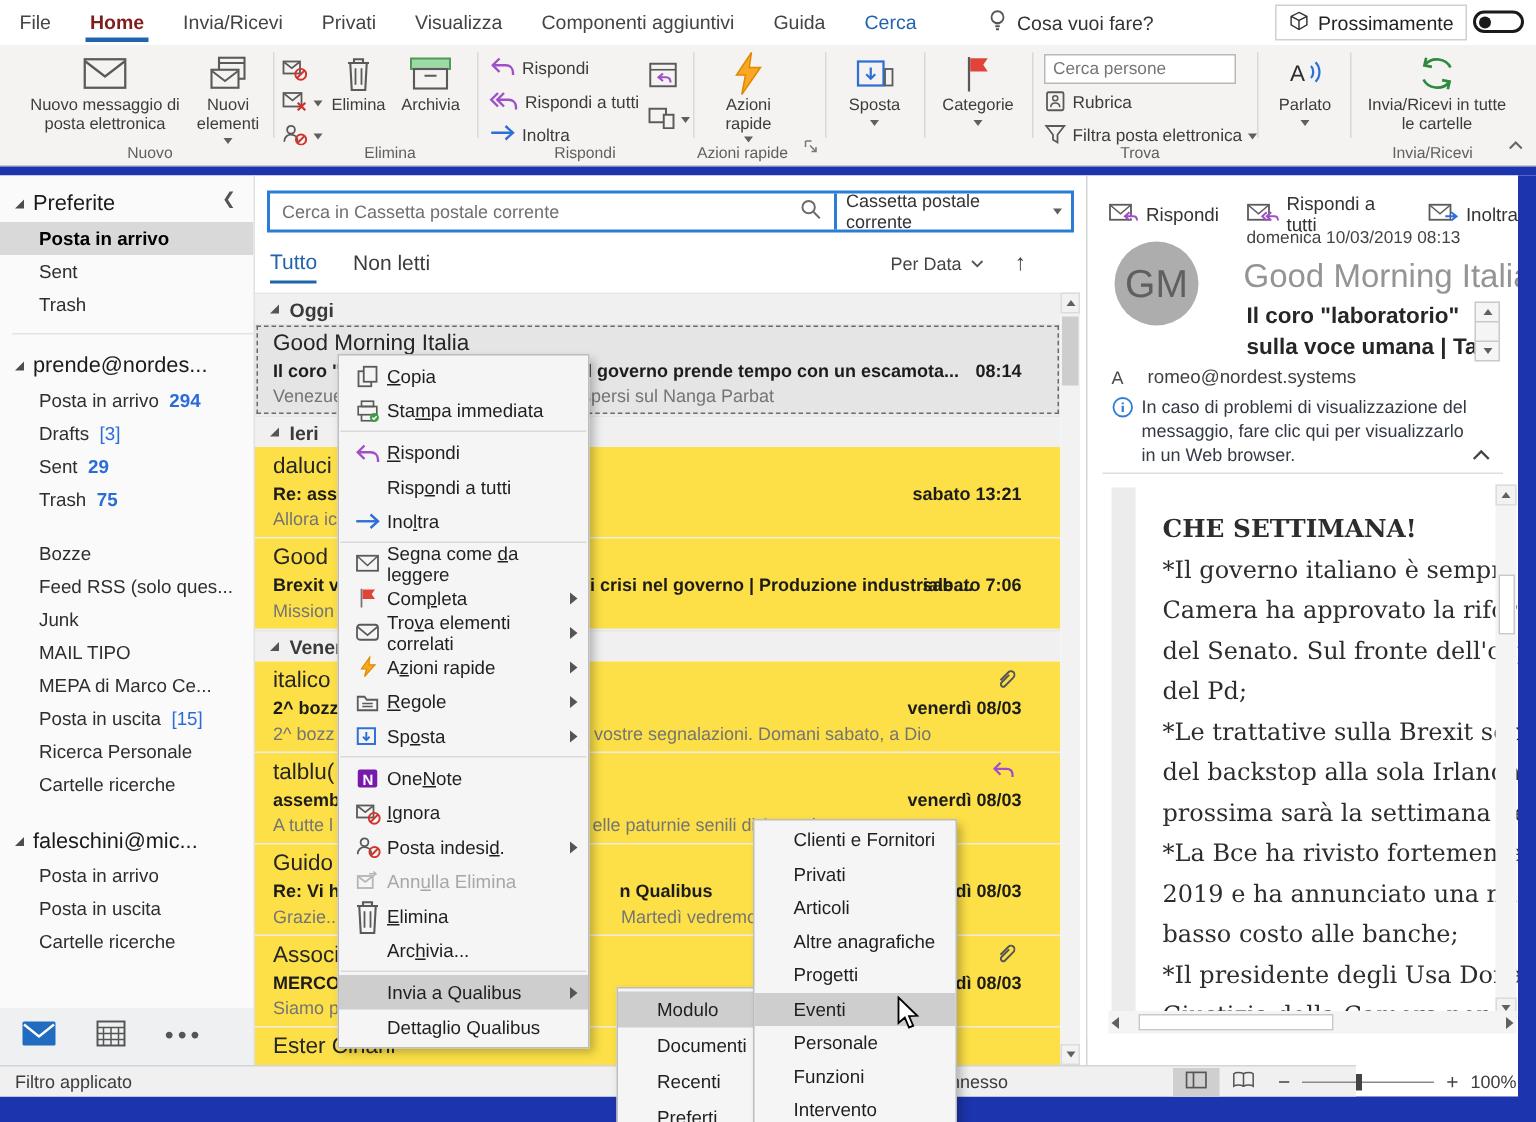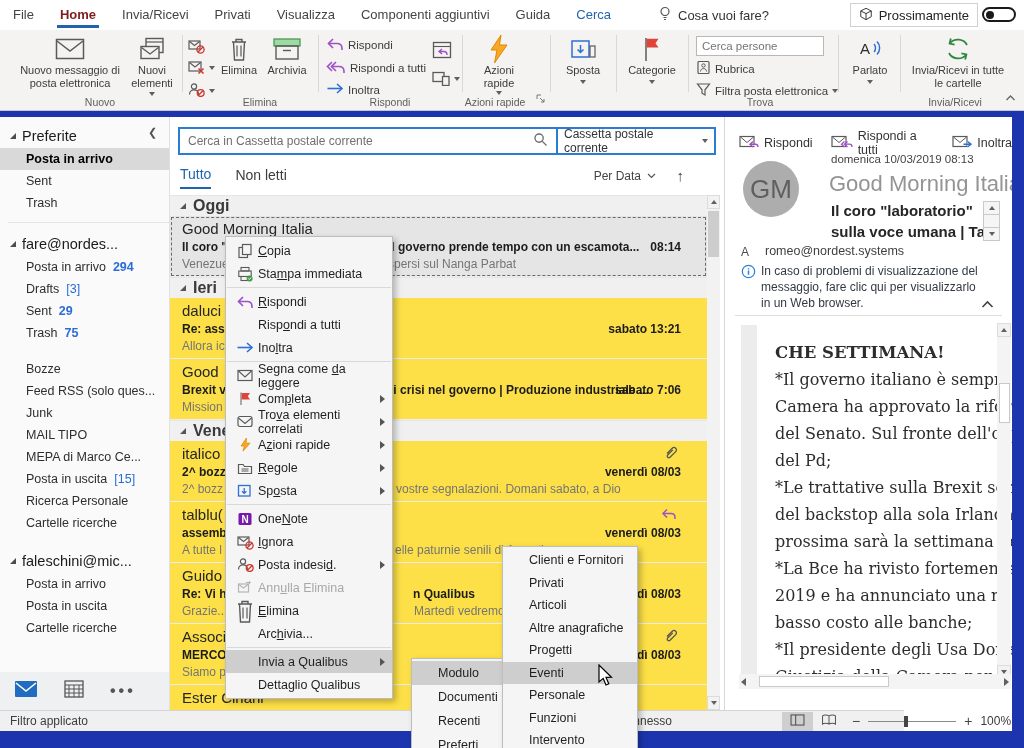--- a/index.html
+++ b/index.html
@@ -54,21 +54,21 @@
   #searchbox { flex:1; display:flex; align-items:center; font-size:12px; color:#707070; padding-left:8px; }
   #scopebox { width:158px; border-left:2px solid #2b7cd3; display:flex; align-items:center; font-size:12px; color:#333; padding:0 6px; gap:6px; }
   #listtabs { position:absolute; left:10px; top:46px; width:536px; height:28px; display:flex; align-items:center; }
   .ltab { font-size:14px; margin-right:24px; padding-bottom:5px; }
   .ltab.on { color:#2164ac; border-bottom:2px solid #2164ac; }
   .ltab.off { color:#3c3c3c; }
   #sortby { position:absolute; right:68px; top:52px; font-size:12px; color:#444; display:flex; gap:6px; align-items:center; }
   #sortdir { position:absolute; right:40px; top:50px; font-size:15px; color:#444; }
   #rows { position:absolute; left:0; top:78px; width:537px; height:515px; overflow:hidden; }
   .mgroup { height:21px; background:#f0f0f0; display:flex; align-items:center; gap:7px; padding-left:10px;
-    font-size:16px; font-weight:bold; color:#3a3a3a; border-top:1px solid #e6e6e6; }
+    font-size:13px; font-weight:bold; color:#3a3a3a; border-top:1px solid #e6e6e6; }
   .mrow { position:relative; height:61px; border-bottom:1px solid #ededed; background:#fde047; }
   .mrow.sel { background:#e5e5e5; outline:1px dashed #6a6a6a; outline-offset:-2px; }
   .msender { position:absolute; left:12px; top:4px; font-size:15px; color:#262626; white-space:nowrap; }
   .ml2 { position:absolute; left:12px; top:24px; font-size:12px; font-weight:bold; color:#1c1c1c; white-space:nowrap; }
   .ml3 { position:absolute; left:12px; top:41px; font-size:12px; color:#757575; white-space:nowrap; }
   .mfrag { position:absolute; font-size:12px; white-space:nowrap; }
   .mtime { position:absolute; right:26px; top:24px; font-size:12px; font-weight:bold; color:#1c1c1c; white-space:nowrap; }
   .micon { position:absolute; right:30px; top:4px; }
   #list-scroll { position:absolute; right:4px; top:78px; width:13px; height:515px; background:#f2f2f2; }
   .sbtn { position:absolute; left:0; width:13px; height:14px; background:#f2f2f2; border:1px solid #dcdcdc; display:flex; align-items:center; justify-content:center; }
@@ -384,21 +384,21 @@
       <div class="f-root">
         <span class="tri"></span>
         <span>Preferite</span>
       </div>
       <div class="f-item sel"><span>Posta in arrivo</span></div>
       <div class="f-item"><span>Sent</span></div>
       <div class="f-item"><span>Trash</span></div>
       <div class="f-div"></div>
       <div class="f-root">
         <span class="tri"></span>
-        <span>fare@nordes...</span>
+        <span>prende@nordes...</span>
       </div>
       <div class="f-item"><span>Posta in arrivo</span><span class="f-count">294</span></div>
       <div class="f-item"><span>Drafts</span><span class="f-count br">[3]</span></div>
       <div class="f-item"><span>Sent</span><span class="f-count">29</span></div>
       <div class="f-item"><span>Trash</span><span class="f-count">75</span></div>
       <div class="f-gap"></div>
       <div class="f-item"><span>Bozze</span></div>
       <div class="f-item"><span>Feed RSS (solo ques...</span></div>
       <div class="f-item"><span>Junk</span></div>
       <div class="f-item"><span>MAIL TIPO</span></div>

